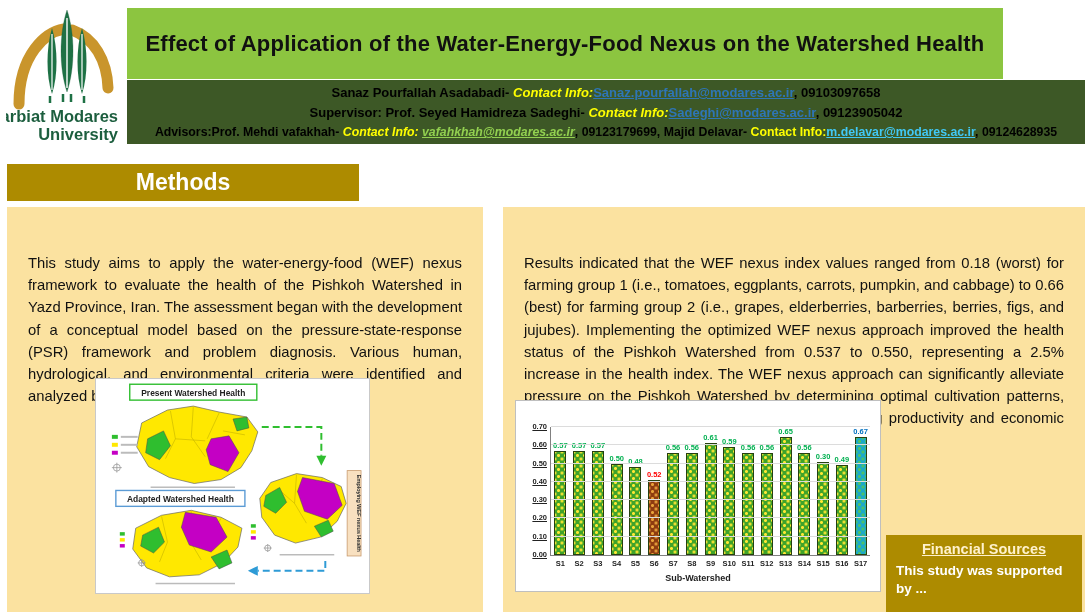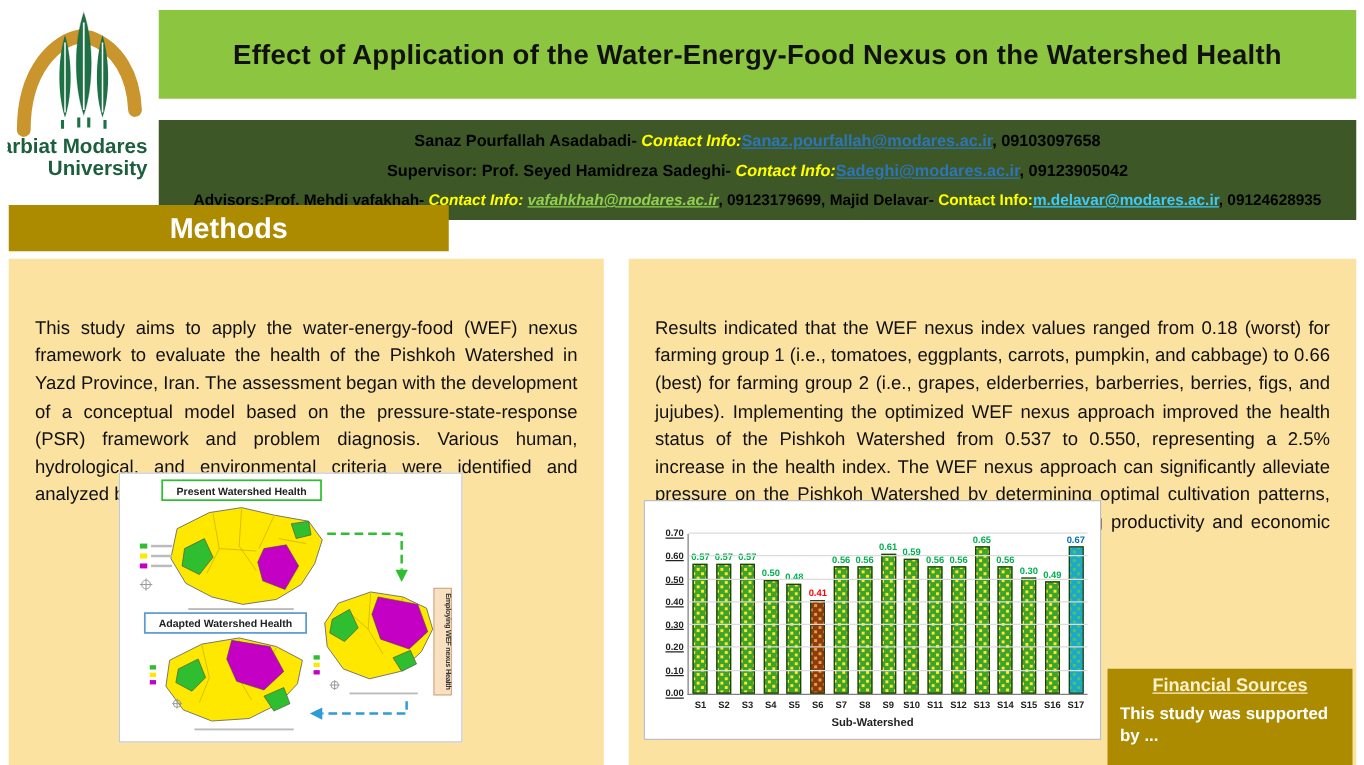--- a/index.html
+++ b/index.html
@@ -3,24 +3,24 @@
 <meta charset="utf-8">
 <style>
   html,body{margin:0;padding:0;background:#fff;font-family:"Liberation Sans",sans-serif;}
   .stage{position:relative;width:1091px;height:612px;background:#fff;overflow:hidden;}
 
   
   .logo{position:absolute;left:6px;top:2px;width:118px;height:154px;}
   .logo svg{display:block;}
 
   
-  .title-bar{position:absolute;left:127px;top:8px;width:958px;height:71px;
+  .title-bar{position:absolute;left:127px;top:8px;width:876px;height:71px;
     background:#8CC540;display:flex;align-items:center;justify-content:center;}
   .title-bar h1{margin:0;font-size:22px;font-weight:bold;color:#111;letter-spacing:.2px;}
-  .author-bar{position:absolute;left:127px;top:96px;width:958px;height:80px;
+  .author-bar{position:absolute;left:127px;top:80px;width:958px;height:64px;
     background:#3D5826;display:flex;flex-direction:column;justify-content:space-evenly;}
   .author-line{text-align:center;font-size:13px;font-weight:bold;color:#000;white-space:nowrap;}
   .author-line.l3{font-size:12.3px;}
   .p-name{color:#000;font-weight:bold;}
   .p-plain{color:#000;font-weight:bold;}
   .p-contact{color:#FFFF00;font-weight:bold;font-style:italic;}
   .p-contact2{color:#FFFF00;font-weight:bold;}
   .p-link_blue{color:#2E75B6;font-weight:bold;text-decoration:underline;cursor:pointer;}
   .p-link_green{color:#92D050;font-weight:bold;font-style:italic;text-decoration:underline;cursor:pointer;}
   .p-link_cyan{color:#41C8F5;font-weight:bold;text-decoration:underline;cursor:pointer;}
@@ -208,21 +208,21 @@
               <span class="bar-value" style="color: rgb(0, 176, 80);">0.50</span>
               <div class="bar" style="height: 71.4286%; background-color: rgb(63, 163, 42); background-image: radial-gradient(rgb(255, 231, 51) 27%, transparent 31%), radial-gradient(rgb(255, 231, 51) 27%, transparent 31%);"></div>
               <span class="bar-cat">S4</span>
             </div>
             <div class="bar-wrap">
               <span class="bar-value" style="color: rgb(0, 176, 80);">0.48</span>
               <div class="bar" style="height: 68.5714%; background-color: rgb(63, 163, 42); background-image: radial-gradient(rgb(255, 231, 51) 27%, transparent 31%), radial-gradient(rgb(255, 231, 51) 27%, transparent 31%);"></div>
               <span class="bar-cat">S5</span>
             </div>
             <div class="bar-wrap">
-              <span class="bar-value" style="color: rgb(255, 0, 0);">0.41</span>
+              <span class="bar-value" style="color: rgb(255, 0, 0);">0.52</span>
               <div class="bar" style="height: 58.5714%; background-color: rgb(142, 59, 16); background-image: radial-gradient(rgb(232, 162, 59) 27%, transparent 31%), radial-gradient(rgb(232, 162, 59) 27%, transparent 31%);"></div>
               <span class="bar-cat">S6</span>
             </div>
             <div class="bar-wrap">
               <span class="bar-value" style="color: rgb(0, 176, 80);">0.56</span>
               <div class="bar" style="height: 80%; background-color: rgb(63, 163, 42); background-image: radial-gradient(rgb(255, 231, 51) 27%, transparent 31%), radial-gradient(rgb(255, 231, 51) 27%, transparent 31%);"></div>
               <span class="bar-cat">S7</span>
             </div>
             <div class="bar-wrap">
               <span class="bar-value" style="color: rgb(0, 176, 80);">0.56</span>

